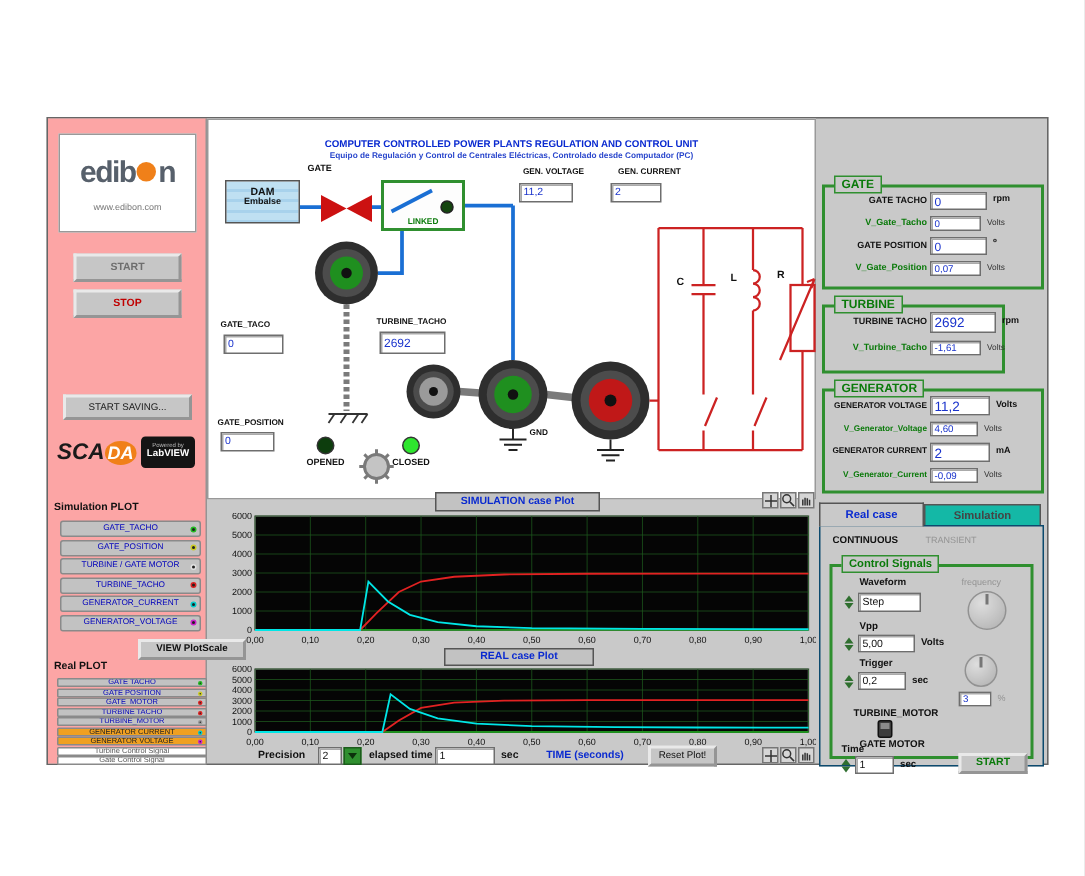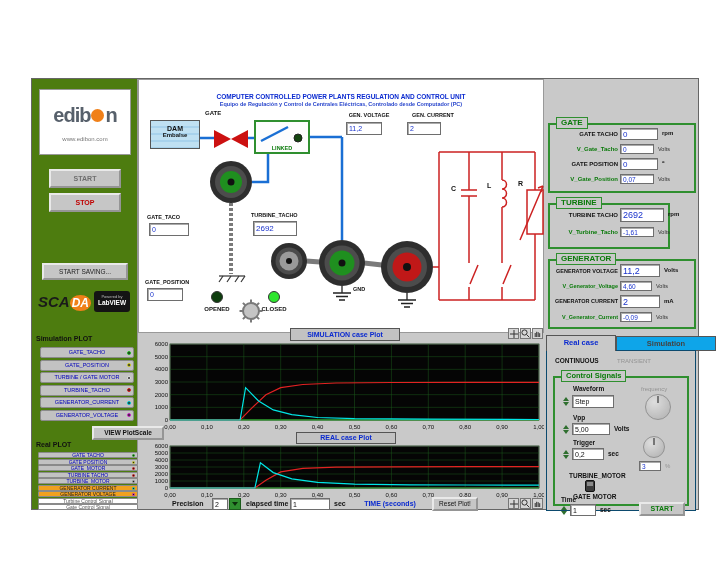--- a/index.html
+++ b/index.html
@@ -1,21 +1,21 @@
 <!DOCTYPE html>
 <html><head>
 <meta charset="utf-8">
 <style>
   *{margin:0;padding:0;box-sizing:border-box}
   body{margin:0;background:#fff}
   #screen{position:relative;width:723px;height:584px;background:#fff;overflow:hidden;
           font-family:"Liberation Sans",sans-serif;color:#111}
   .abs{position:absolute}
   .window{position:absolute;left:31px;top:78px;width:668px;height:432px;background:#c9c9c9;border:1px solid #666}
-  .sidebar{left:0;top:0;width:106px;height:430px;background:#4d7c0f;border-right:1px solid #949494}
+  .sidebar{left:0;top:0;width:106px;height:430px;background:#fca5a5;border-right:1px solid #949494}
   .logo-card{position:absolute;left:7px;top:10px;width:92px;height:66px;background:#fff;border:1px solid #999}
   .edibon{font-size:20px;font-weight:bold;color:#57606b;text-align:center;margin-top:14px;letter-spacing:-1px}
   .logo-o{display:inline-block;width:13px;height:13px;border-radius:50%;background:#f08019;margin:0 1px}
   .url{font-size:6px;color:#777;text-align:center;margin-top:9px}
   .btn{position:absolute;background:#c6c6c6;border:2px outset #e9e9e9;font-size:7px;text-align:center;cursor:pointer;white-space:nowrap;overflow:hidden}
   .scada-sca{font-size:15px;font-weight:bold;font-style:italic;color:#1a1a1a}
   .scada-da{font-size:12px;font-weight:bold;font-style:italic;color:#fff;background:#f08019;border-radius:50%;padding:1px 2px}
   .lv-badge{position:absolute;width:36px;height:21px;background:#141414;border-radius:3px;text-align:center}
   .lv-pw{font-size:4px;color:#bbb;margin-top:3px}
   .lv-name{font-size:6.5px;font-weight:bold;color:#fff}
@@ -382,21 +382,21 @@
           </svg>
         </div>
     <div class="tool">
           <svg width="9" height="9">
             <path d="M2.2,8 V4 M3.7,8 V2.8 M5.2,8 V3.2 M6.7,8 V4.2" stroke="#333" fill="none"></path>
           </svg>
         </div>
   </div>
 
   <div class="tab" style="left:514px;top:256px;width:70px;height:16px;line-height:14px;color:#0a2ad0;border-bottom:none;z-index:2">Real case</div>
-  <div class="tab" style="left:584px;top:257px;width:100px;height:15px;line-height:13px;color:#444;background:#0ea5e9">Simulation</div>
+  <div class="tab" style="left:584px;top:257px;width:78px;height:15px;line-height:13px;color:#444;background:#14b8a6">Simulation</div>
   <div class="panel">
     <div class="cs-lbl" style="left:8px;top:6px">CONTINUOUS</div>
     <div class="cs-lbl dim" style="left:70px;top:7px">TRANSIENT</div>
 
     <div class="grp" style="left:6px;top:25px;width:136px;height:130px;border-width:2px">
       <div class="grp-title" style="font-size:7.5px">Control Signals</div>
 
       <div class="cs-lbl" style="left:18px;top:7px">Waveform</div>
       <div class="cs-lbl dim" style="left:86px;top:8px">frequency</div>
       <div class="spin" style="left:7px;top:17px;height:13px">

